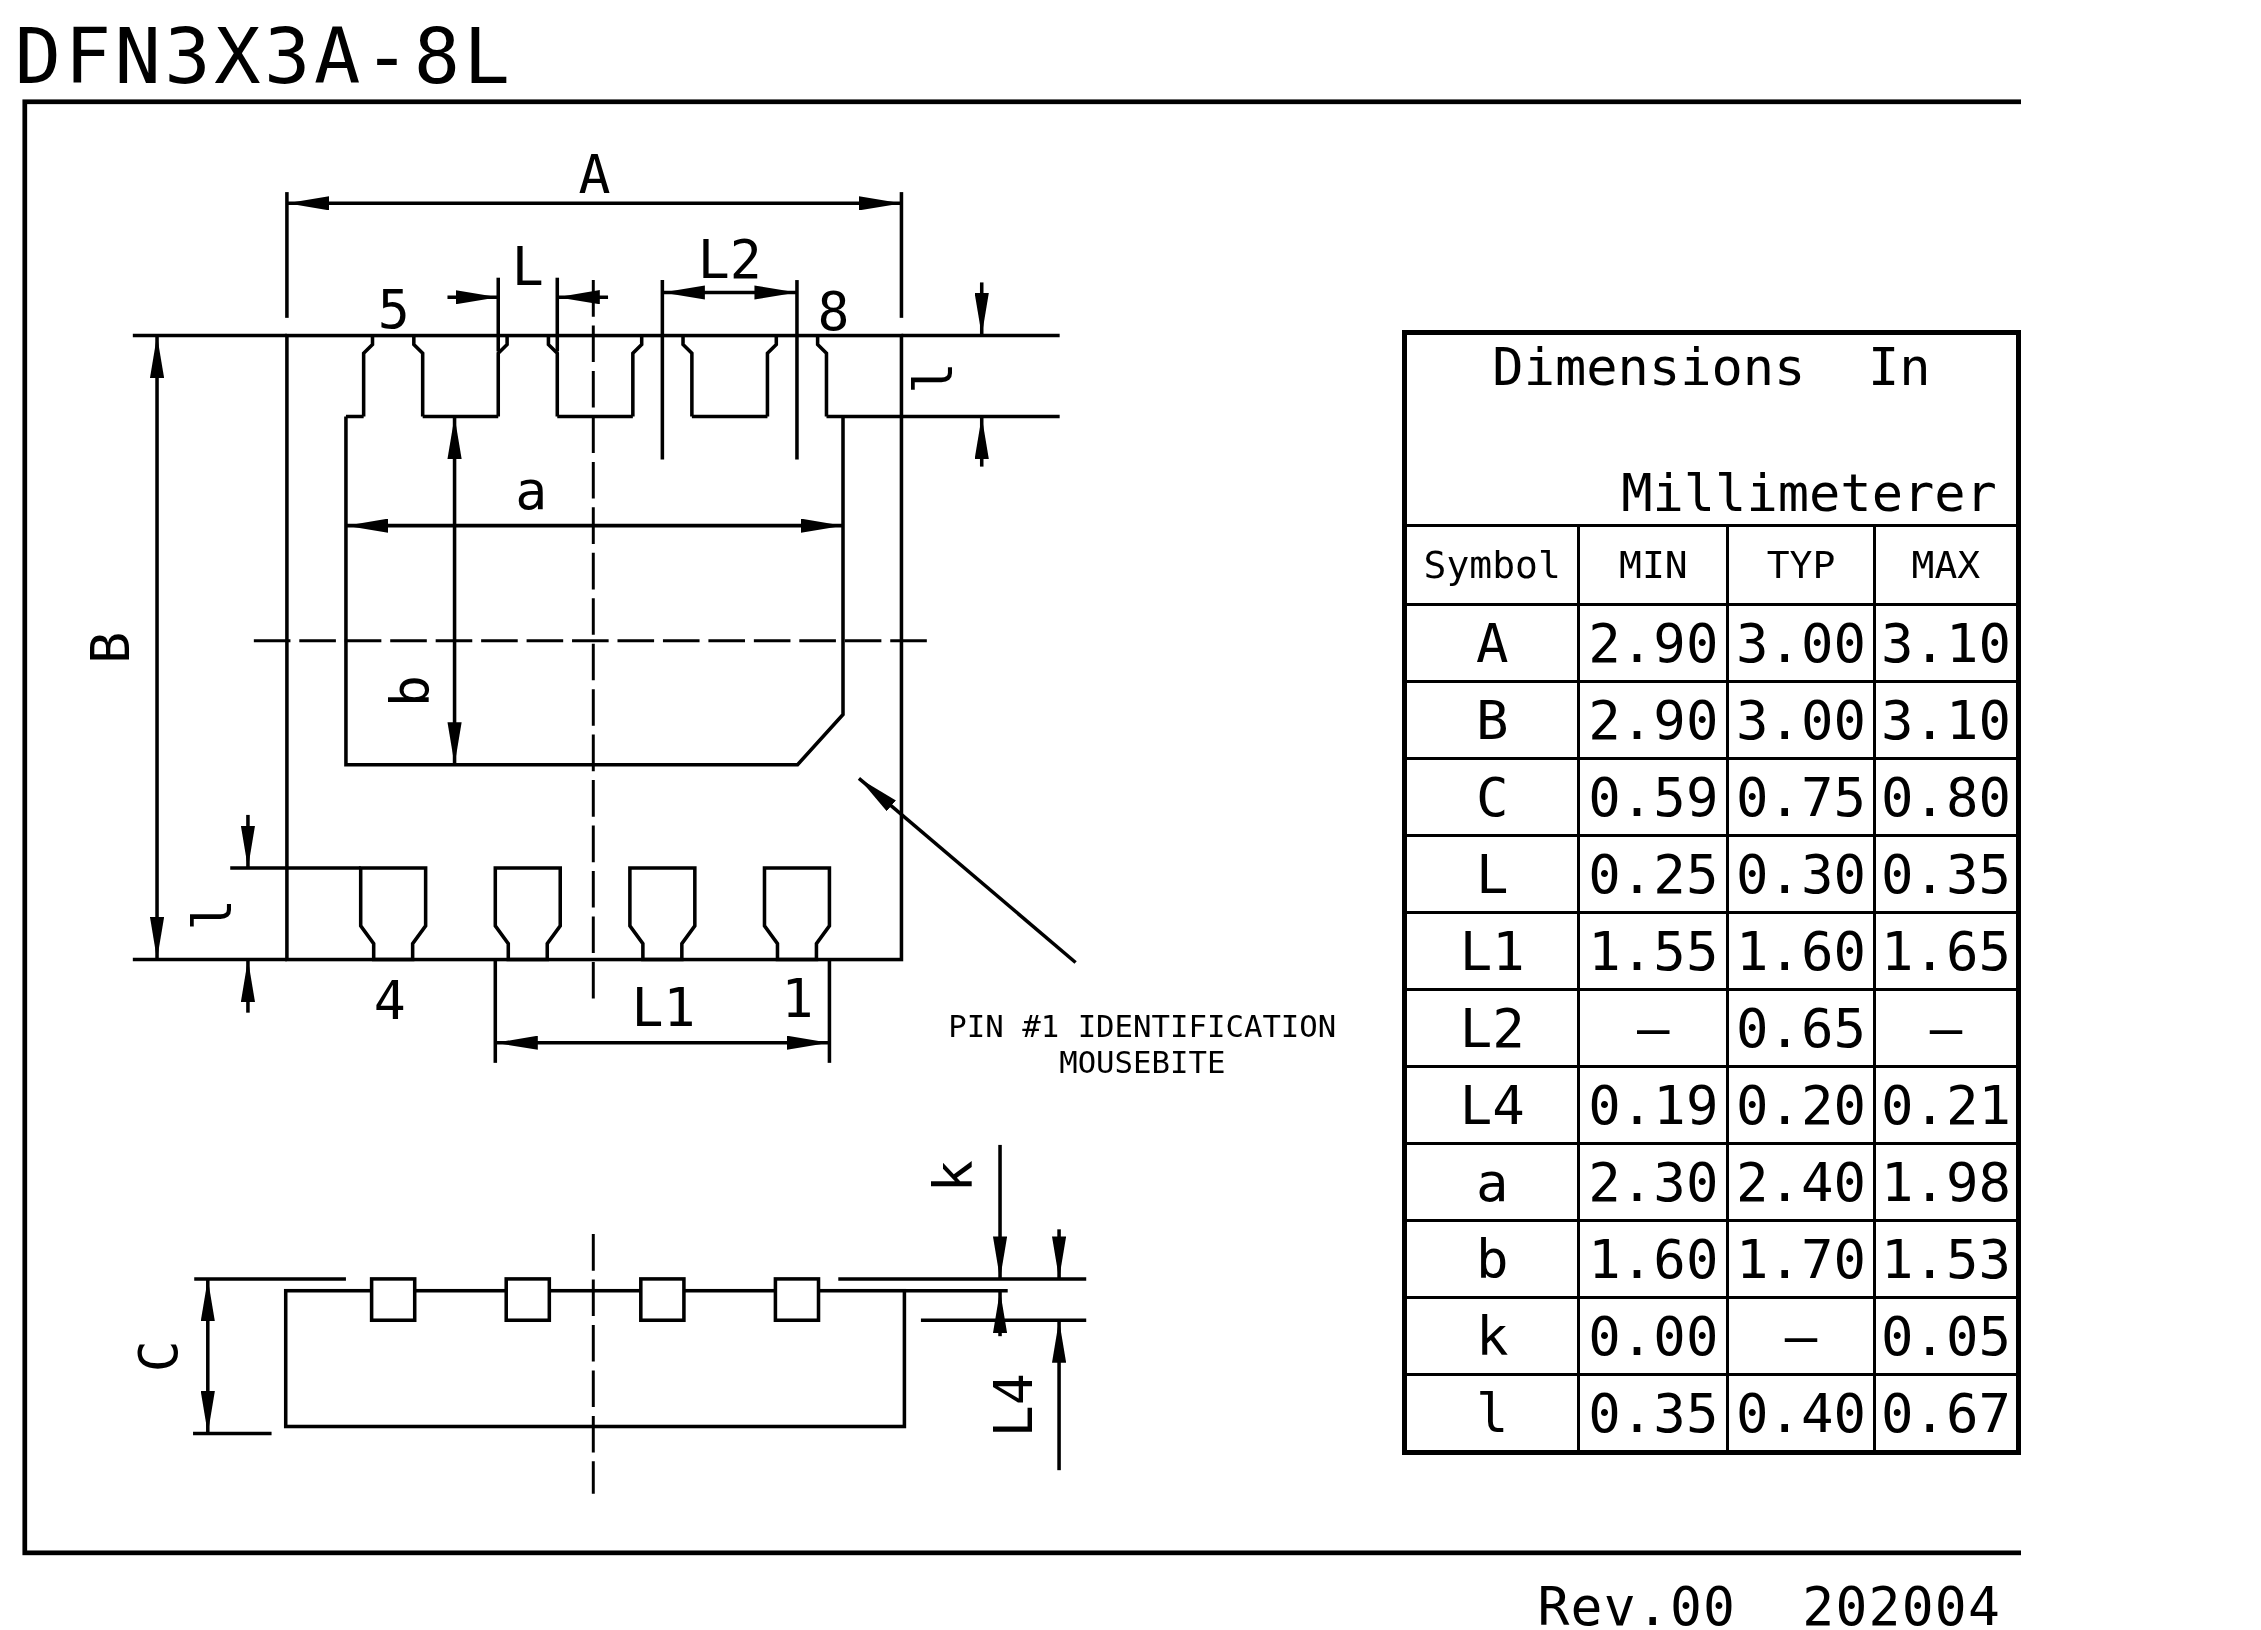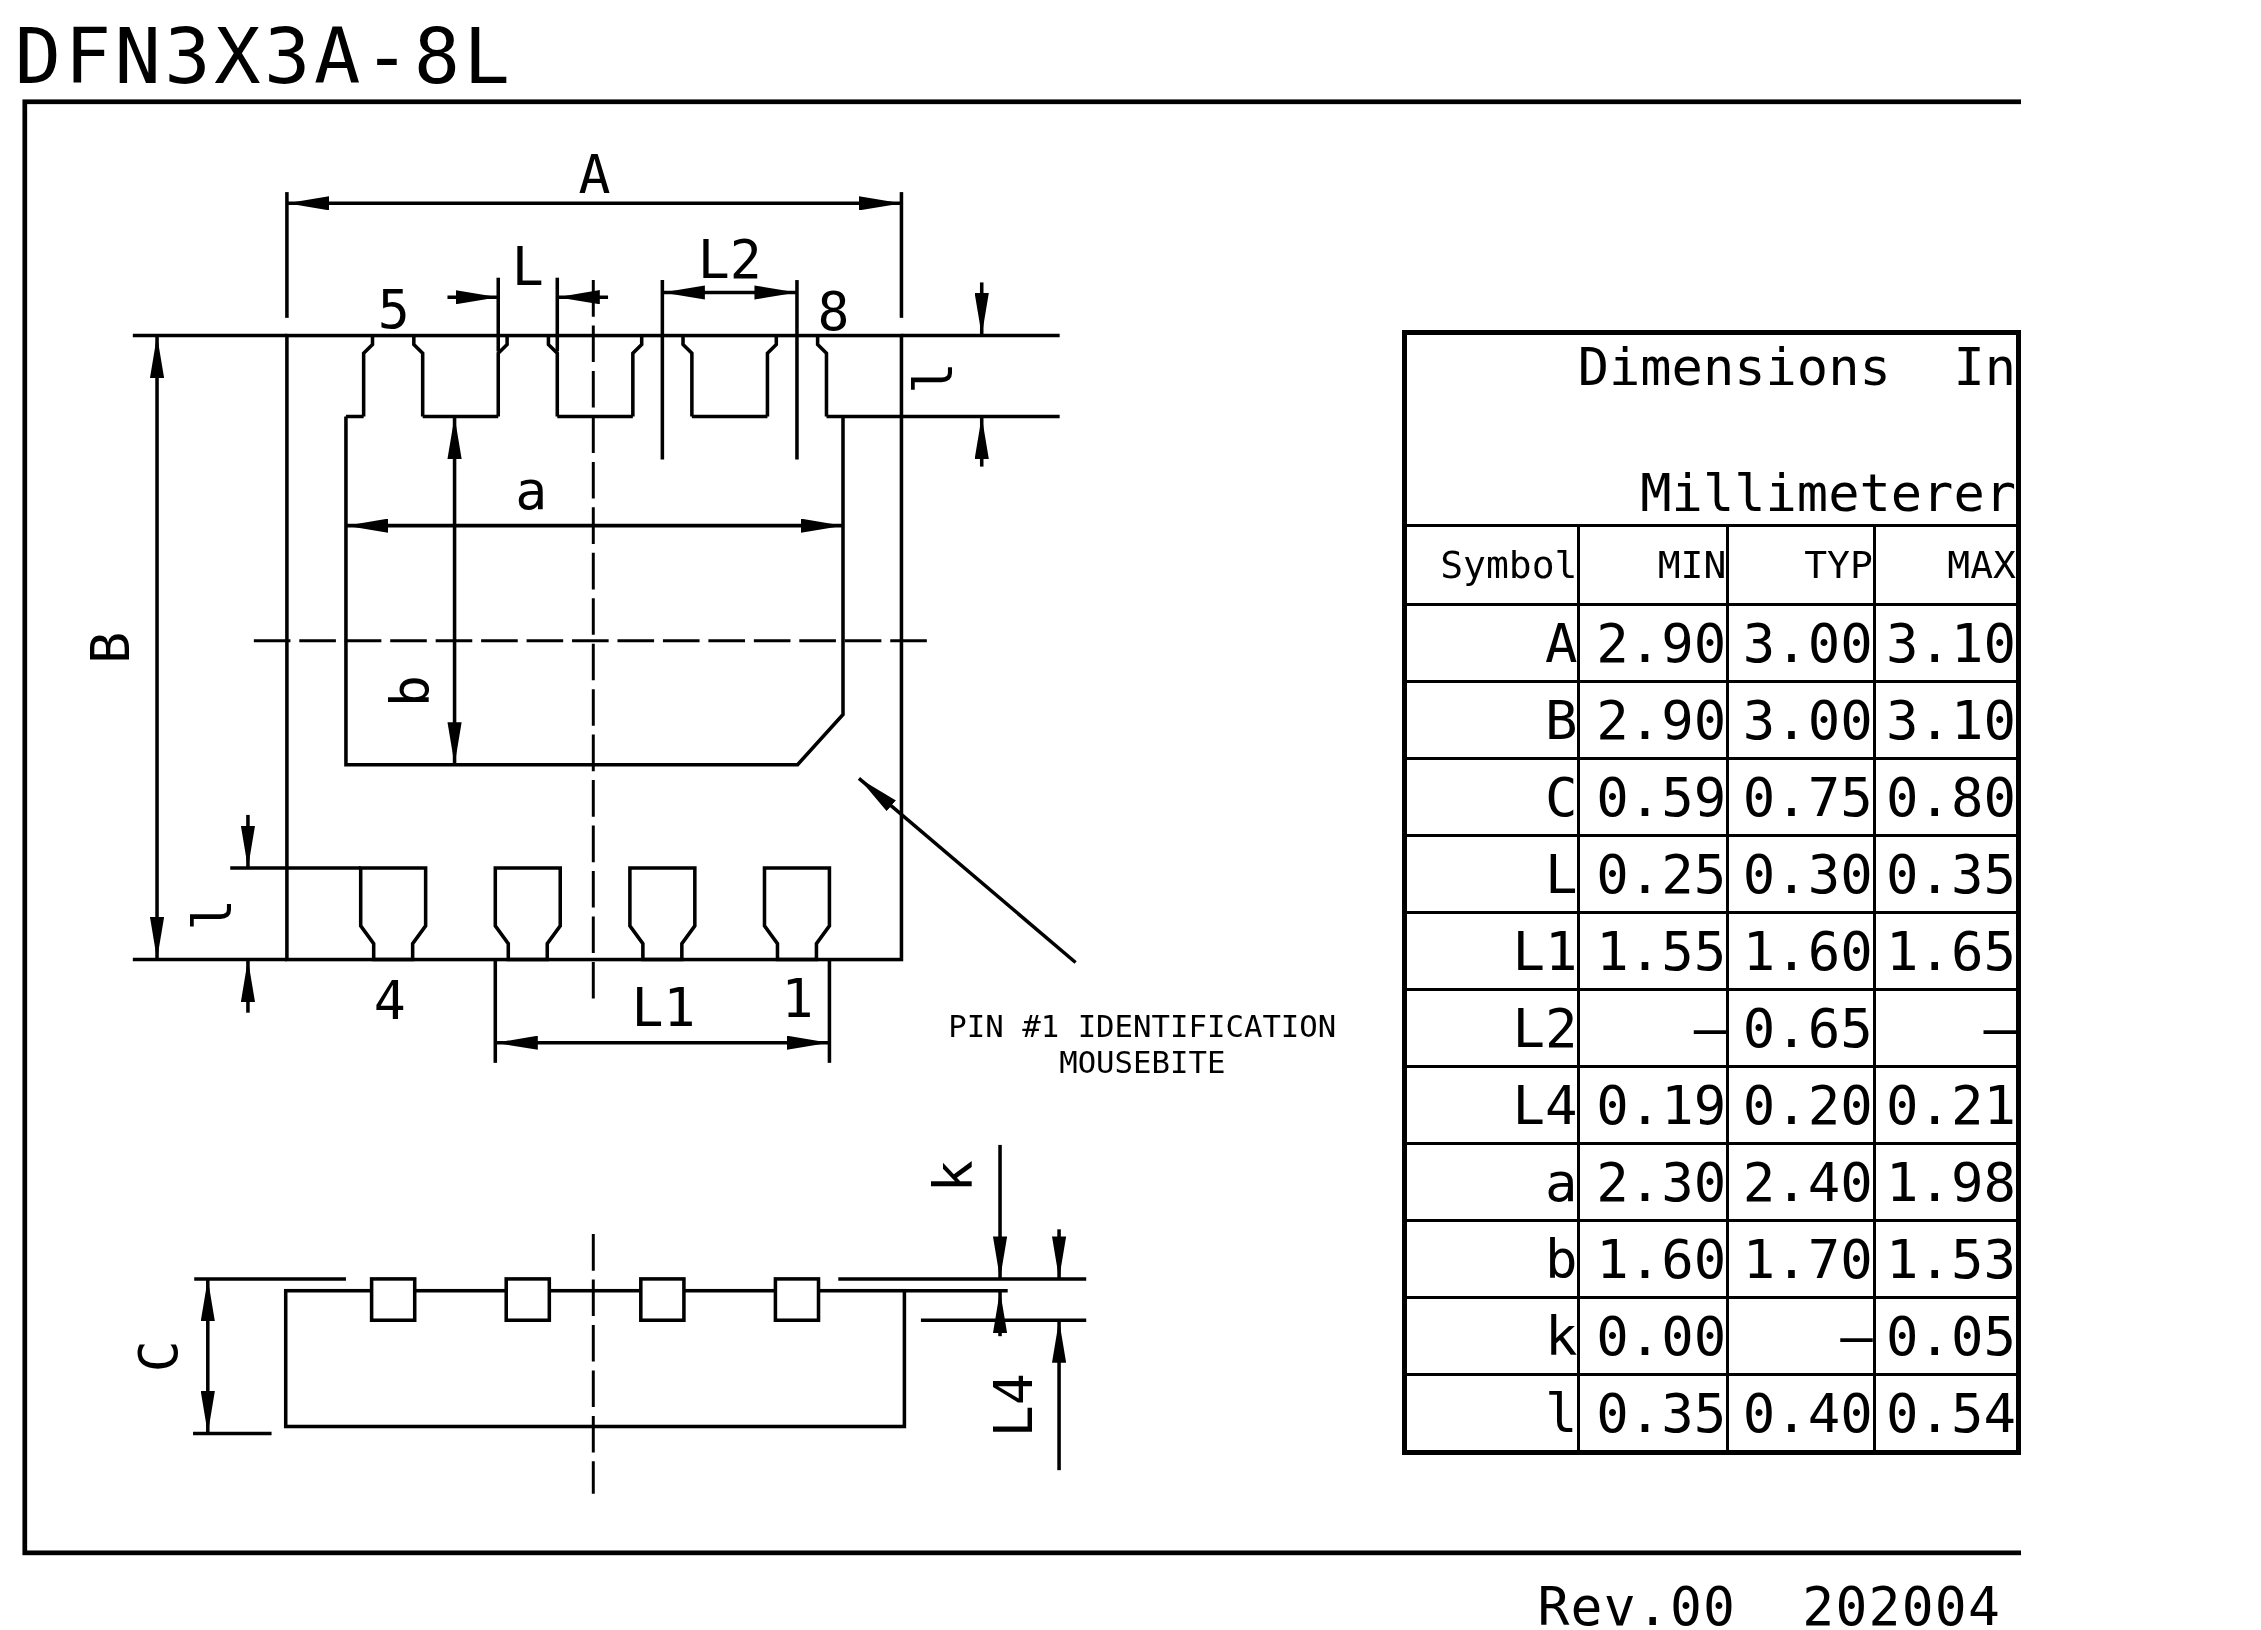--- a/index.html
+++ b/index.html
@@ -15,21 +15,21 @@
   svg{position:absolute;left:0;top:0;}
   svg text{font-family:"DejaVu Sans Mono","Liberation Mono",monospace;fill:#000;}
   .dimlbl{font-size:90px;}
   .notelbl{font-size:52px;}
   
   .dimtable{
     position:absolute;left:1402px;top:330px;
     border-collapse:collapse;table-layout:fixed;
   }
   .dimtable td{
-    border:3px solid #000;text-align:right;vertical-align:middle;
+    border:3px solid #000;text-align:center;vertical-align:middle;
     font-size:54px;padding:0;overflow:hidden;white-space:pre;
   }
   .dimtable{border:5.3px solid #000;}
   .dimtable .t-title{font-size:52px;line-height:1.08;}
   .dimtable tr.hdr td{font-size:38px;}
   .dimtable tr.data td{height:74px;}
 </style>
 </head>
 <body>
 
@@ -223,19 +223,19 @@
     <tr class="data">
       <td>k</td>
           <td>0.00</td>
           <td>–</td>
           <td>0.05</td>
     </tr>
     <tr class="data">
       <td>l</td>
           <td>0.35</td>
           <td>0.40</td>
-          <td>0.54</td>
+          <td>0.67</td>
     </tr>
   </tbody>
     </table>
 
 </div>
 
 
 </body></html>

